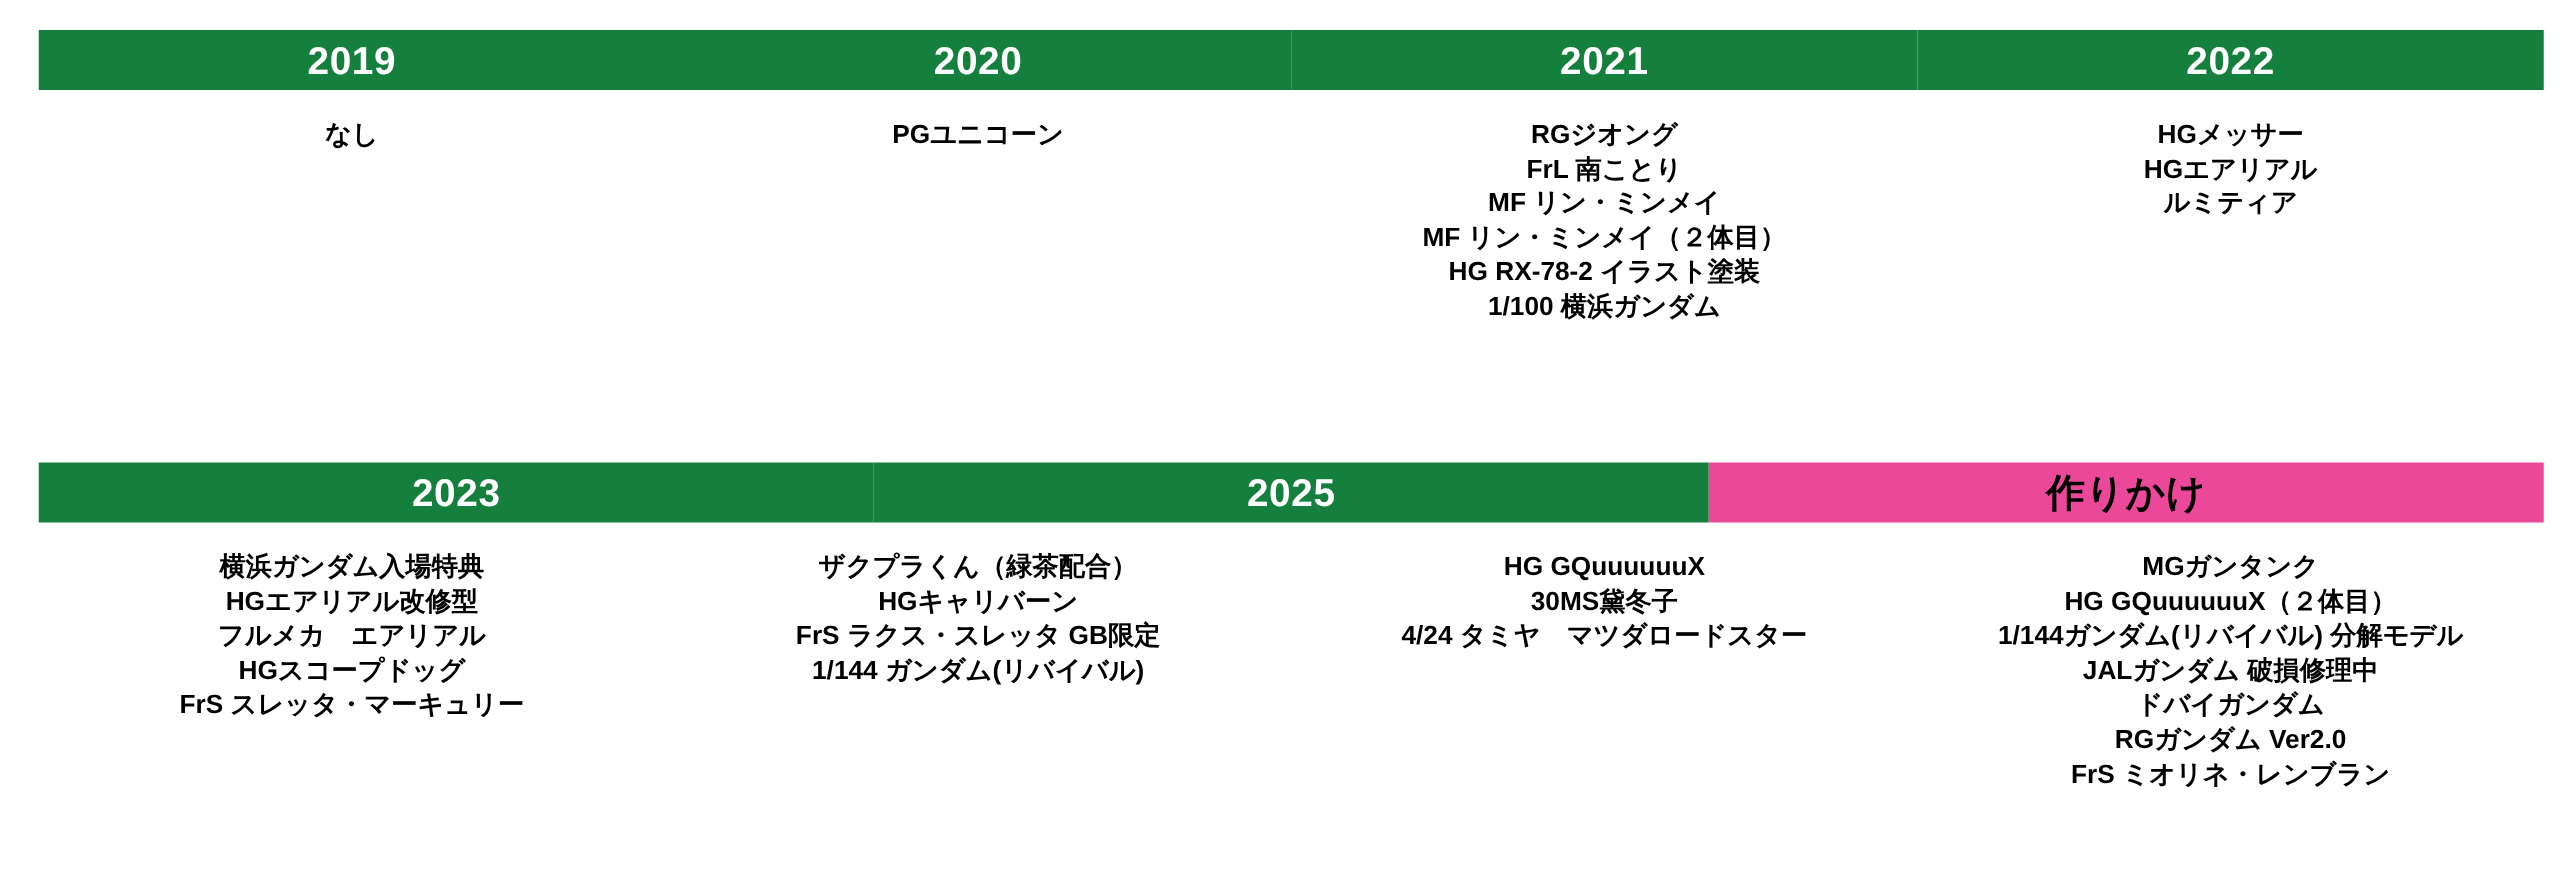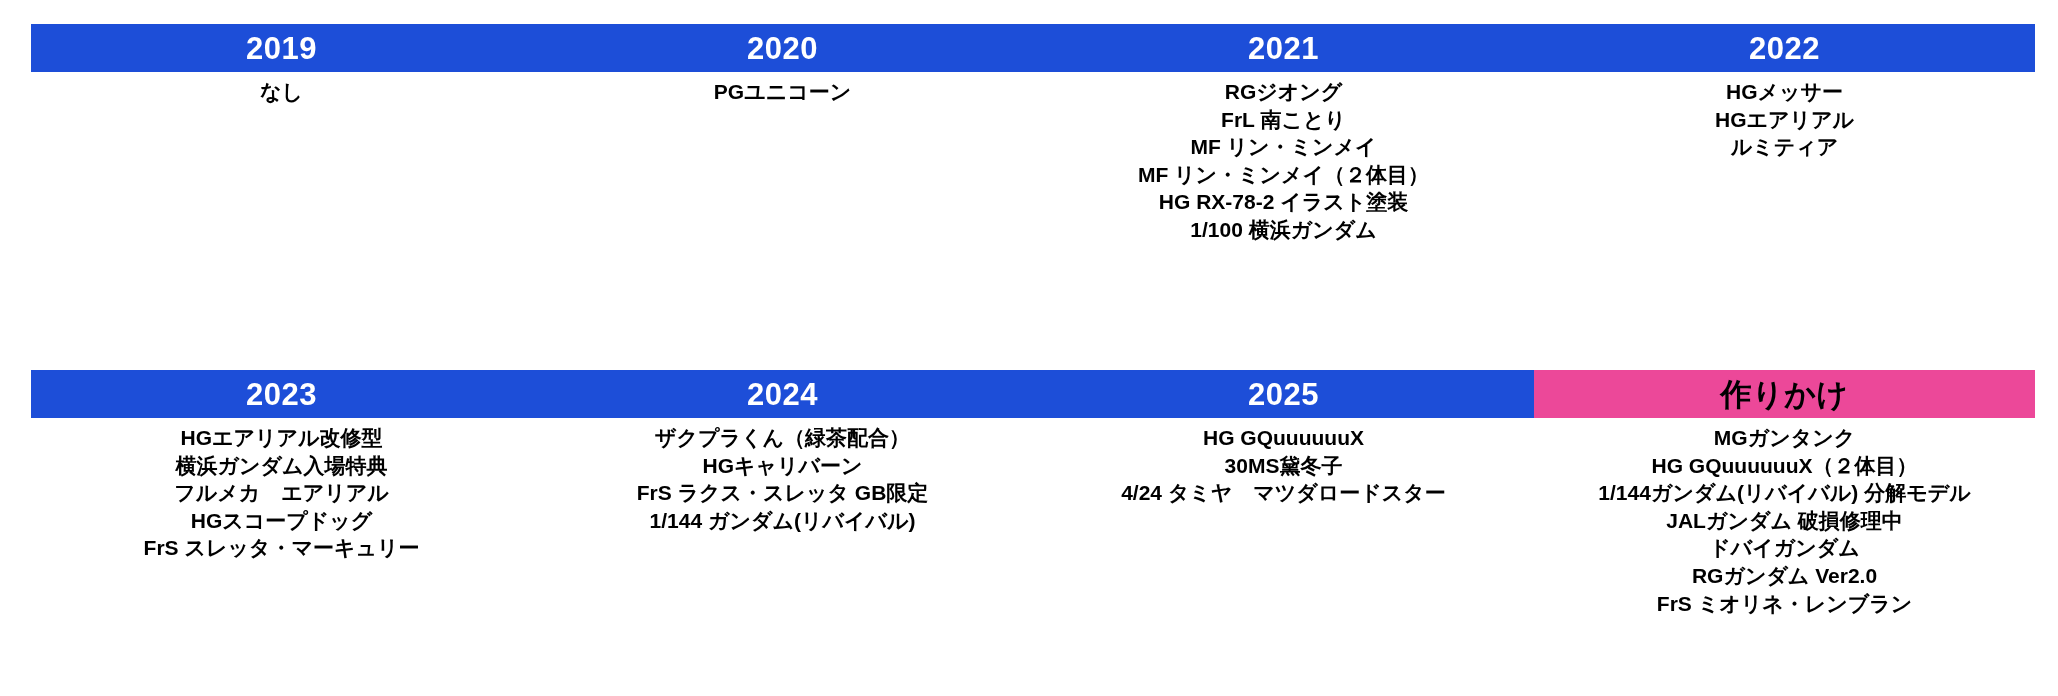--- a/index.html
+++ b/index.html
@@ -40,31 +40,31 @@
     display: flex;
     align-items: center;
     justify-content: center;
     color: #ffffff;
     font-size: 31px;
     font-weight: 700;
     letter-spacing: 0.5px;
     line-height: 1;
     box-sizing: border-box;
   }
-  .header-cell.teal { background: #1d4ed8; }
+  .header-cell.teal { background: #15803d; }
   .header-cell.pink { background: #ec4899; color: #000000; }
 
   .body-strip {
     display: flex;
     width: 2004px;
     background: #ffffff;
   }
   .body-cell {
     flex: 1 1 0;
-    padding-top: 6px;
+    padding-top: 22px;
     box-sizing: border-box;
   }
   .item {
     display: block;
     text-align: center;
     color: #000000;
     font-size: 21px;
     font-weight: 700;
     line-height: 27.6px;
     white-space: nowrap;
@@ -101,28 +101,27 @@
         <span class="item">HGメッサー</span>
         <span class="item">HGエアリアル</span>
         <span class="item">ルミティア</span>
       </div>
     </div>
   </div>
 
   <div class="row-block" id="row-block-2">
     <div class="header-strip">
       <div class="header-cell teal">2023</div>
-      <div class="header-cell teal">2024</div>
       <div class="header-cell teal">2025</div>
       <div class="header-cell pink">作りかけ</div>
     </div>
     <div class="body-strip">
       <div class="body-cell">
+        <span class="item">横浜ガンダム入場特典</span>
         <span class="item">HGエアリアル改修型</span>
-        <span class="item">横浜ガンダム入場特典</span>
         <span class="item">フルメカ　エアリアル</span>
         <span class="item">HGスコープドッグ</span>
         <span class="item">FrS スレッタ・マーキュリー</span>
       </div>
       <div class="body-cell">
         <span class="item">ザクプラくん（緑茶配合）</span>
         <span class="item">HGキャリバーン</span>
         <span class="item">FrS ラクス・スレッタ GB限定</span>
         <span class="item">1/144 ガンダム(リバイバル)</span>
       </div>

